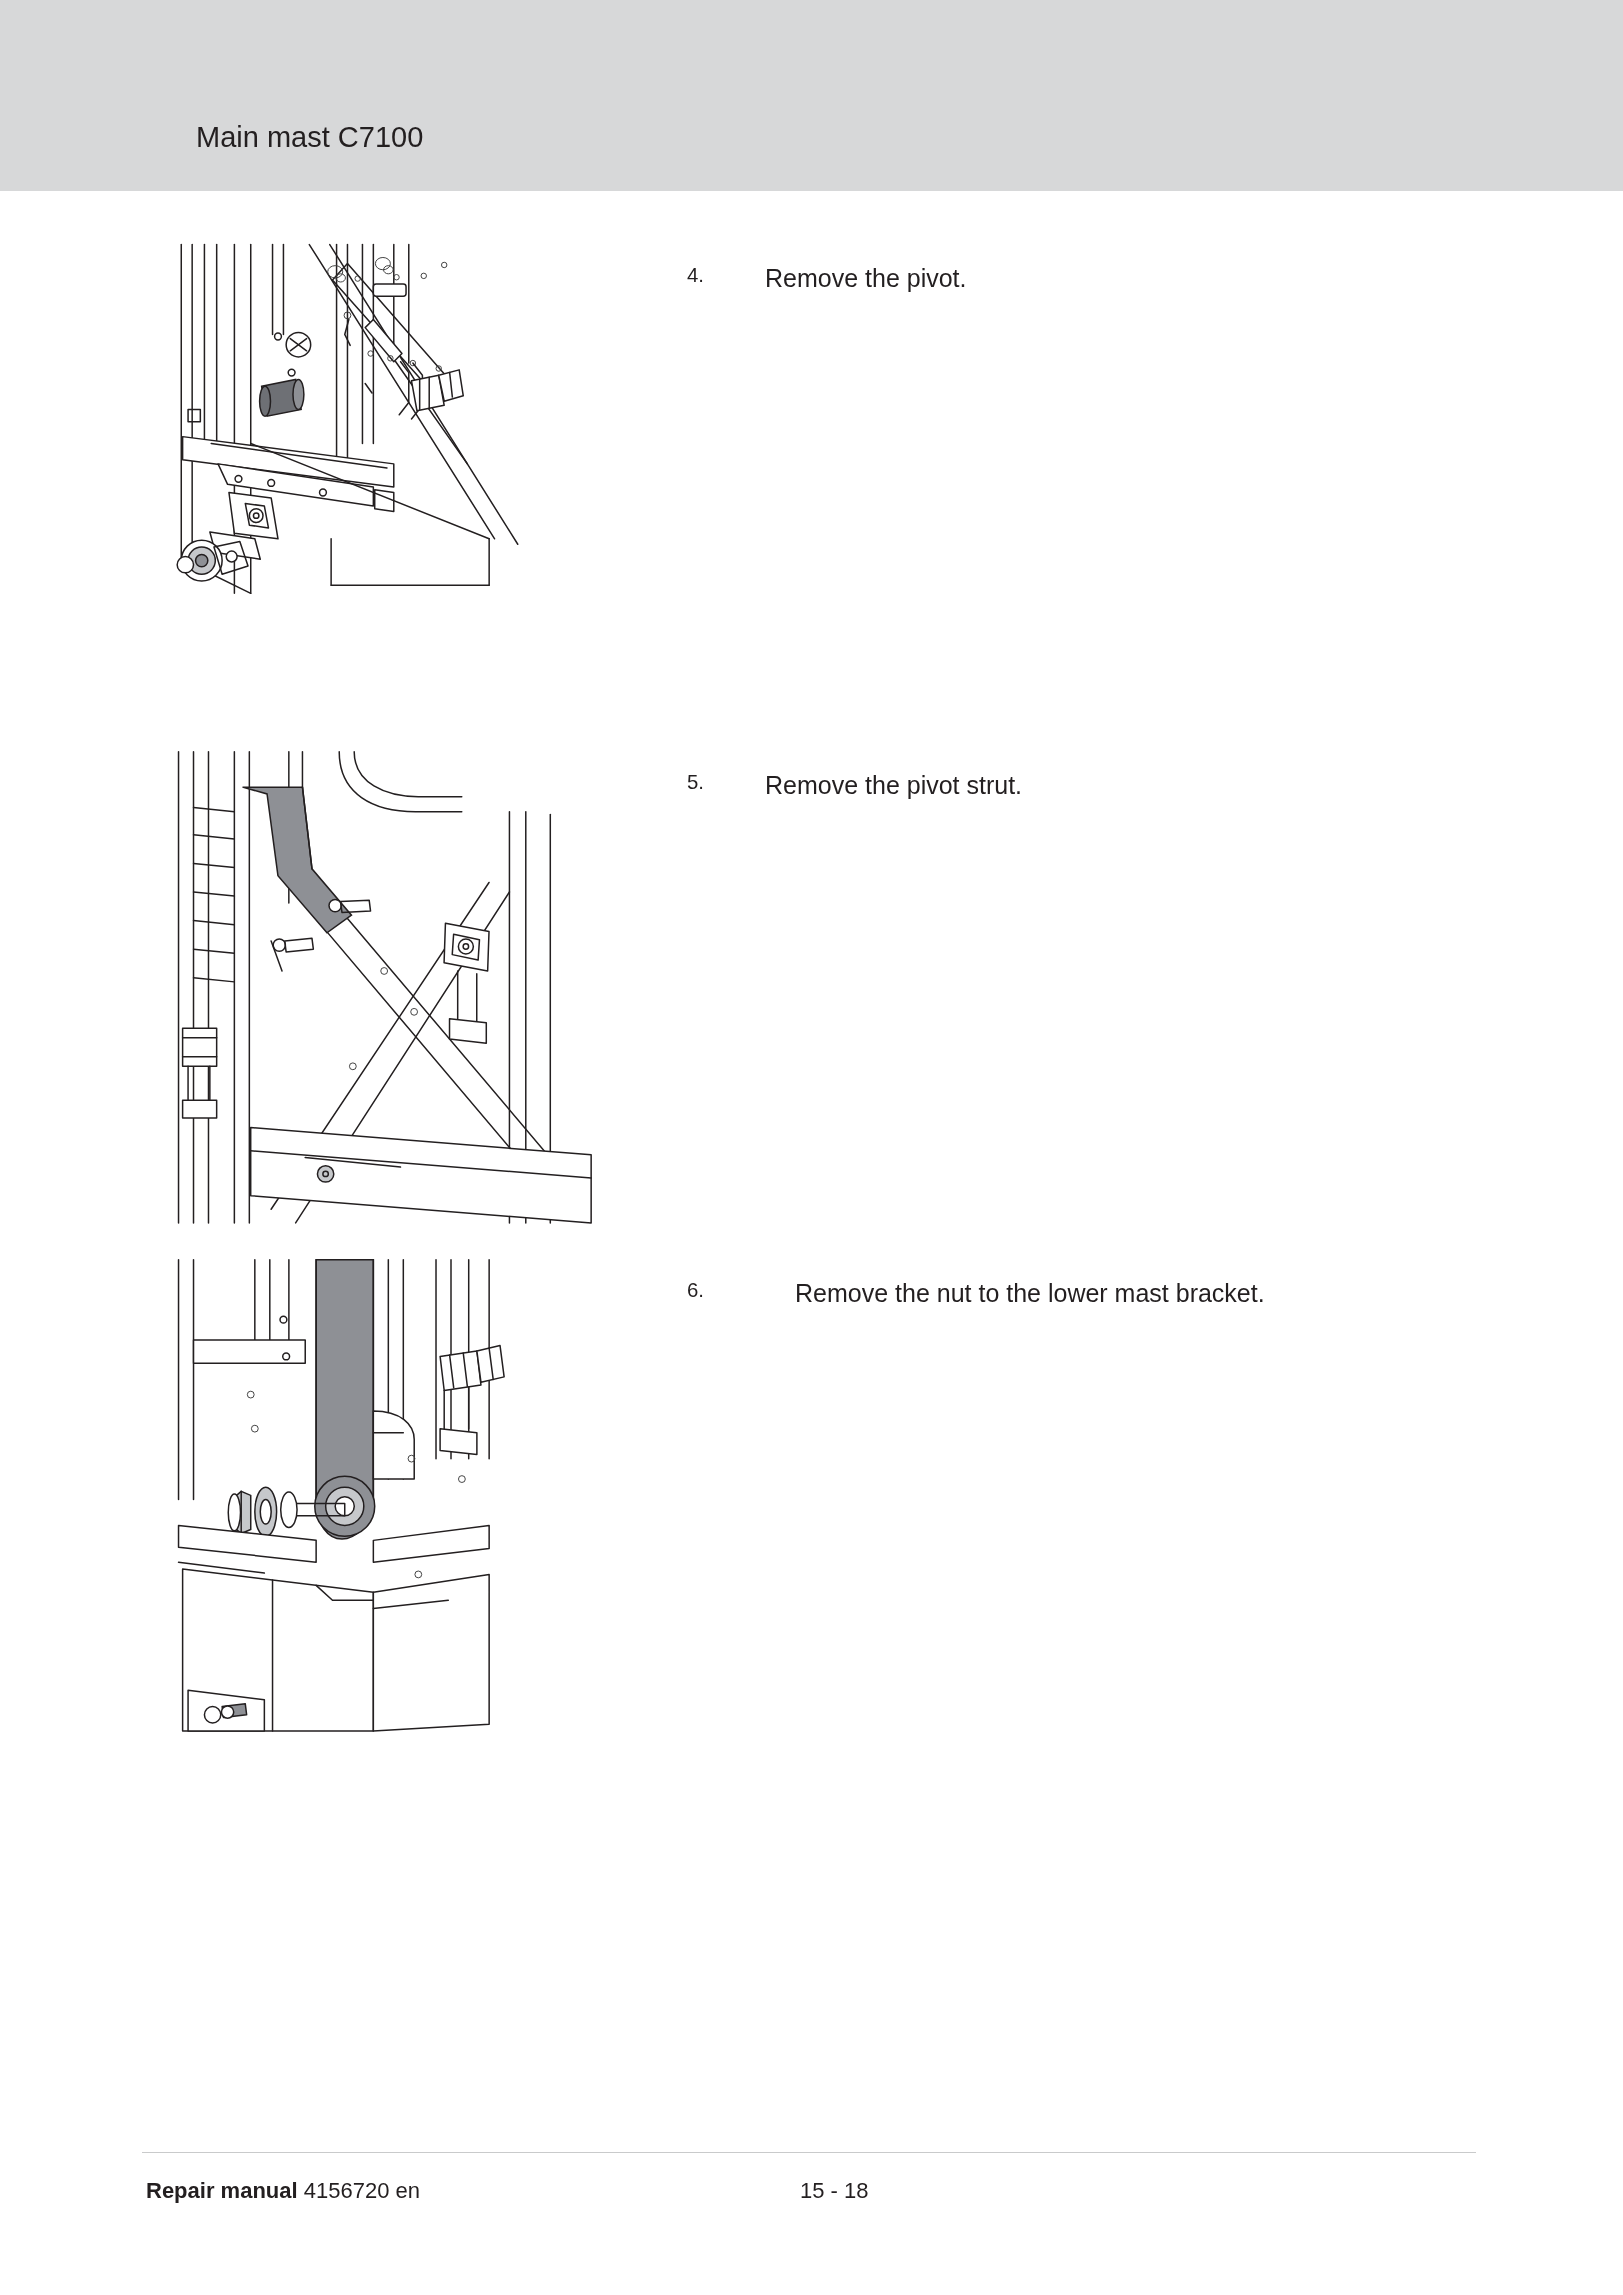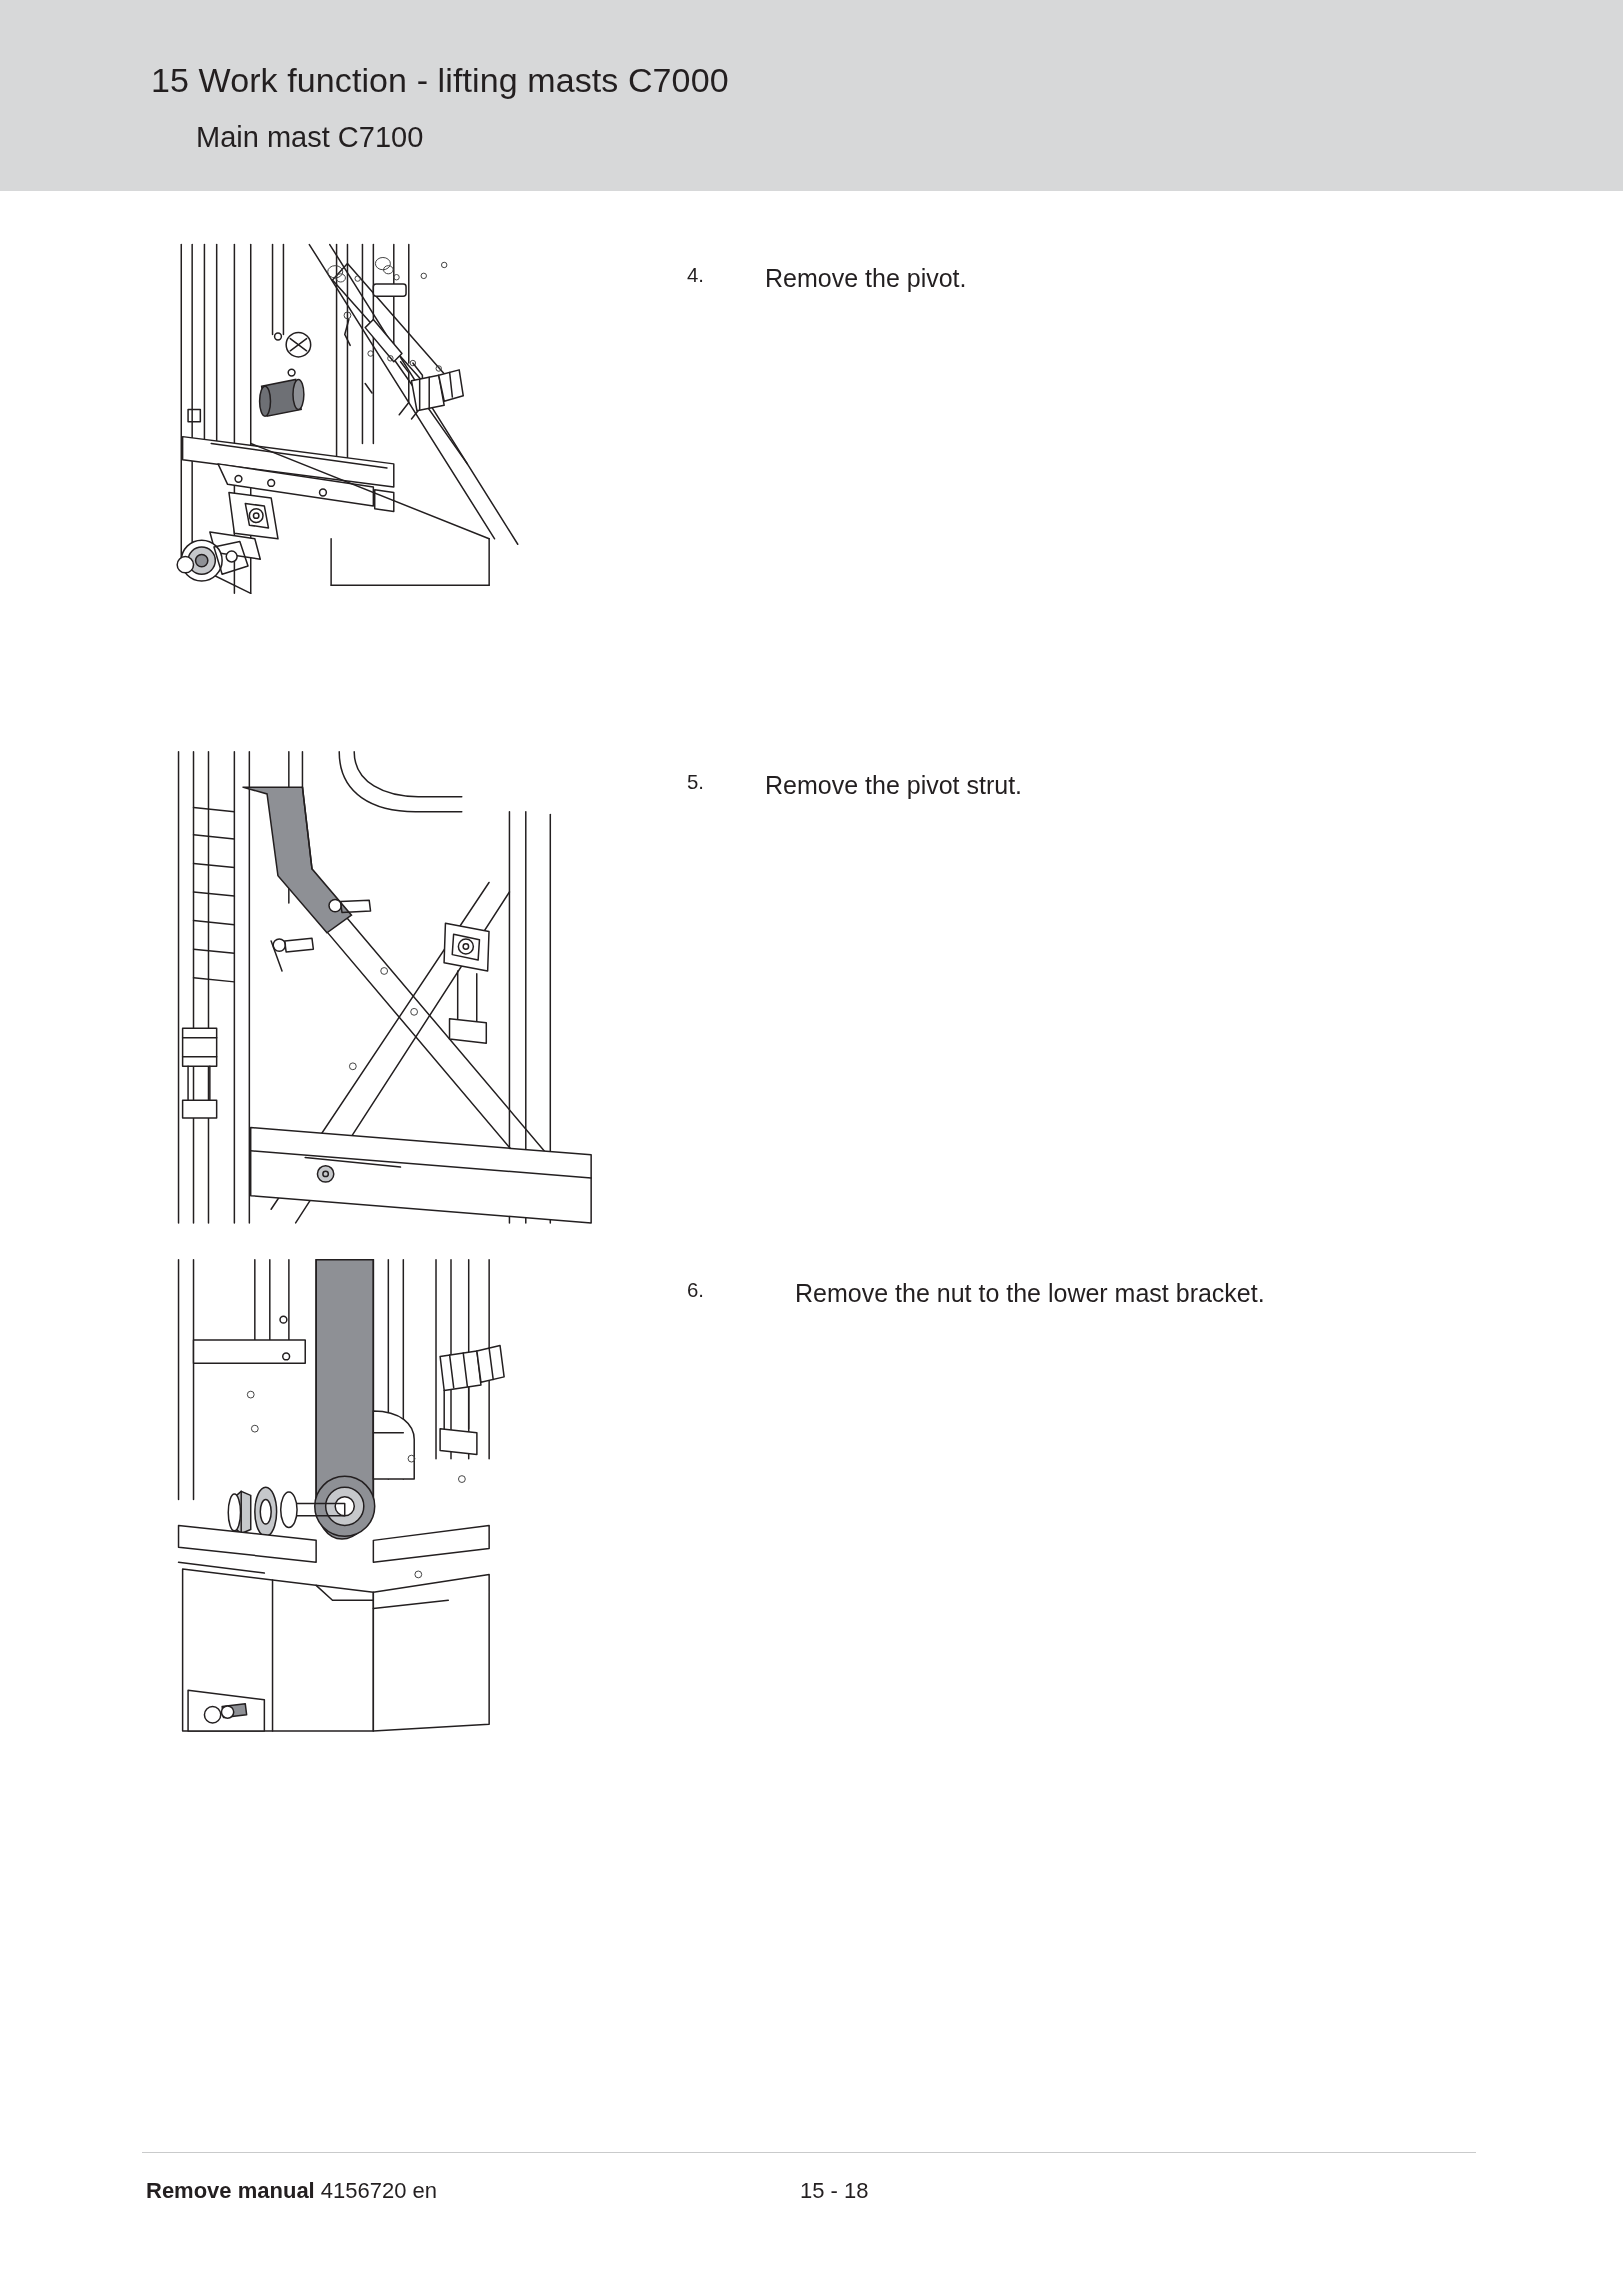--- a/index.html
+++ b/index.html
@@ -110,21 +110,20 @@
   .fill-dgray { fill: #6e7075; stroke: #231f20; stroke-width: 2.2; }
   .fill-lgray { fill: #c6c8cb; stroke: #231f20; stroke-width: 2.2; }
   .fill-white { fill: #ffffff; stroke: #231f20; stroke-width: 2.2; }
 </style>
 </head>
 <body>
 
 <div class="page">
 
   <div class="header-band">
-    <div class="header-title">15 Work function - lifting masts C7000</div>
     <div class="header-subtitle">Main mast C7100</div>
   </div>
 
   <div class="step" style="top:239px;">
     <div class="step-figure" style="width:485px;height:477px;">
       <svg width="485" height="477" viewBox="0 0 712 700" xmlns="http://www.w3.org/2000/svg">
         <rect x="0" y="0" width="712" height="700" fill="#ffffff"></rect>
 
         <g class="ln">
           <path d="M18 8 L18 470"></path>
@@ -434,19 +433,19 @@
           <circle cx="366" cy="470" r="5"></circle>
         </g>
       </svg>
     </div>
     <div class="step-number" style="top:24.5px;">6.</div>
     <div class="step-text" style="top:24.5px;margin-left:30px;">Remove the nut to the lower mast bracket.</div>
   </div>
 
   <div class="footer-rule"></div>
   <div class="footer-left">
-    <span class="bold">Remove manual</span>
+    <span class="bold">Repair manual</span>
     <span>4156720 en</span>
   </div>
   <div class="footer-center">15 - 18</div>
 
 </div>
 
 
 </body></html>

